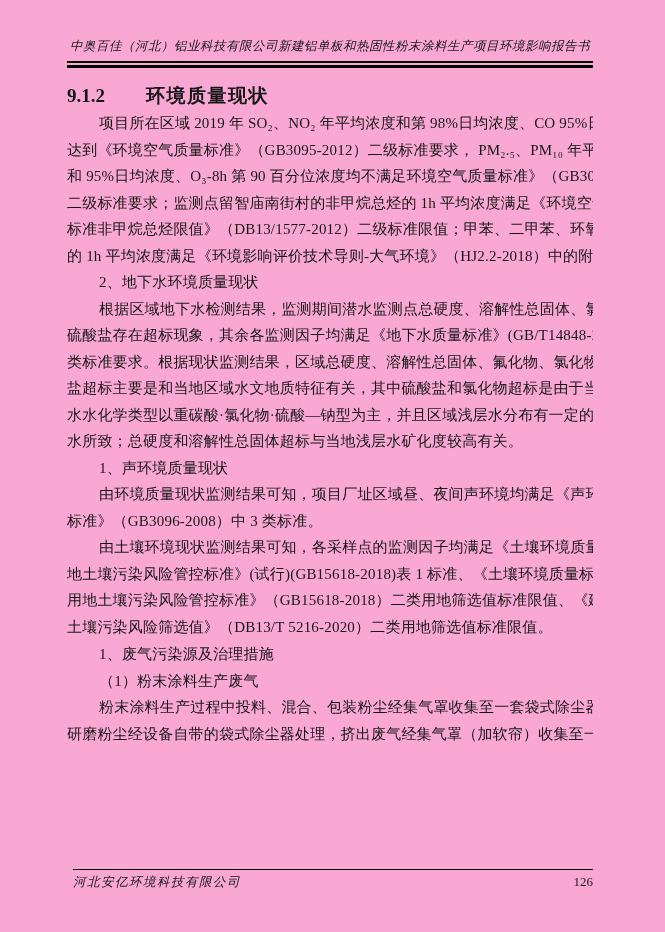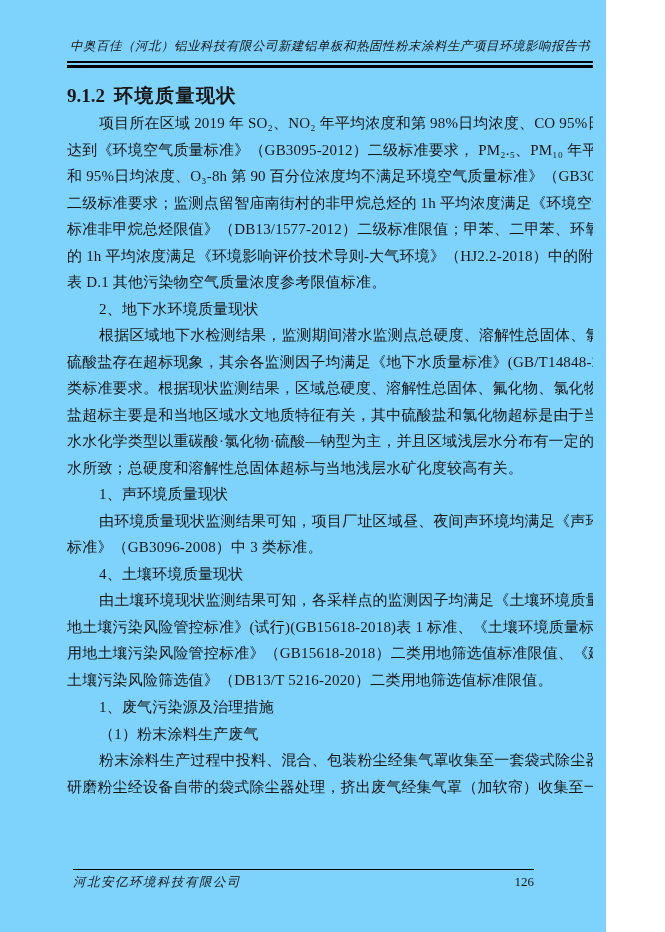--- a/index.html
+++ b/index.html
@@ -1,35 +1,35 @@
 <!DOCTYPE html>
 <html><head>
 <meta charset="utf-8">
 <style>
   html,body{margin:0;padding:0;background:#ffffff;}
   .page{
-    position:relative;width:606px;height:932px;background:#7dd3fc;
+    position:relative;width:665px;height:932px;background:#f9a8d4;
     color:#161616;overflow:hidden;
     font-family:"Liberation Serif","DejaVu Serif",serif;
   }
   .content{position:absolute;left:67px;top:38px;width:526px;}
   .doc-header{
     text-align:center;font-style:italic;font-size:12.5px;line-height:16px;
     letter-spacing:0.5px;white-space:nowrap;
     font-family:"Liberation Serif",serif;
   }
   .header-rule{
     margin-top:7px;height:2px;
     border-top:2px solid #000;border-bottom:3px solid #000;
   }
   .section-heading{
     margin-top:14px;font-size:19px;line-height:27px;font-weight:bold;white-space:nowrap;
   }
   .section-heading .num{font-family:"Liberation Serif",serif;margin-right:9px;}
-  .section-heading .ttl{font-family:"Liberation Sans","DejaVu Sans",sans-serif;letter-spacing:1.5px;}
+  .section-heading .ttl{font-family:"Liberation Sans","DejaVu Sans",sans-serif;letter-spacing:1.5px;margin-left:32px;}
   .heading-913{margin-top:-3px;margin-bottom:6px;}
   .body-lines{
     margin-top:1px;font-size:15px;line-height:26.5px;
     font-family:"Liberation Serif","DejaVu Sans",serif;
   }
   .line{white-space:nowrap;overflow:hidden;letter-spacing:0.2px;}
   .line.indent{padding-left:32px;}
   .footer{
     position:absolute;left:73px;right:72px;top:869px;
     border-top:1.5px solid #000;padding-top:4px;
@@ -54,32 +54,30 @@
       <span class="num">9.1.2</span><span class="ttl">环境质量现状</span>
     </div>
 
     <div class="body-lines">
       <div class="line indent">项目所在区域 2019 年 SO₂、NO₂ 年平均浓度和第 98%日均浓度、CO 95%日均浓度</div>
       <div class="line">达到《环境空气质量标准》（GB3095-2012）二级标准要求， PM₂.₅、PM₁₀ 年平均浓度</div>
       <div class="line">和 95%日均浓度、O₃-8h 第 90 百分位浓度均不满足环境空气质量标准》（GB3095-2012）</div>
       <div class="line">二级标准要求；监测点留智庙南街村的非甲烷总烃的 1h 平均浓度满足《环境空气质量</div>
       <div class="line">标准非甲烷总烃限值》（DB13/1577-2012）二级标准限值；甲苯、二甲苯、环氧氯丙烷</div>
       <div class="line">的 1h 平均浓度满足《环境影响评价技术导则-大气环境》（HJ2.2-2018）中的附录 D 中</div>
-      <div class="line">表 D.1 其他污染物空气质量浓度参考限值标准。</div>
       <div class="line indent">2、地下水环境质量现状</div>
       <div class="line indent">根据区域地下水检测结果，监测期间潜水监测点总硬度、溶解性总固体、氯化物和</div>
       <div class="line">硫酸盐存在超标现象，其余各监测因子均满足《地下水质量标准》(GB/T14848-2017)Ⅲ</div>
       <div class="line">类标准要求。根据现状监测结果，区域总硬度、溶解性总固体、氟化物、氯化物、硫酸</div>
       <div class="line">盐超标主要是和当地区域水文地质特征有关，其中硫酸盐和氯化物超标是由于当地浅层</div>
       <div class="line">水水化学类型以重碳酸·氯化物·硫酸—钠型为主，并且区域浅层水分布有一定的微咸</div>
       <div class="line">水所致；总硬度和溶解性总固体超标与当地浅层水矿化度较高有关。</div>
       <div class="line indent">1、声环境质量现状</div>
       <div class="line indent">由环境质量现状监测结果可知，项目厂址区域昼、夜间声环境均满足《声环境质量</div>
       <div class="line">标准》（GB3096-2008）中 3 类标准。</div>
-      <div class="line indent">4、土壤环境质量现状</div>
       <div class="line indent">由土壤环境现状监测结果可知，各采样点的监测因子均满足《土壤环境质量 农用</div>
       <div class="line">地土壤污染风险管控标准》(试行)(GB15618-2018)表 1 标准、《土壤环境质量标准建设</div>
       <div class="line">用地土壤污染风险管控标准》（GB15618-2018）二类用地筛选值标准限值、《建设用地</div>
       <div class="line">土壤污染风险筛选值》（DB13/T 5216-2020）二类用地筛选值标准限值。</div>
     </div>
 
 
     <div class="body-lines">
       <div class="line indent">1、废气污染源及治理措施</div>
       <div class="line indent">（1）粉末涂料生产废气</div>

